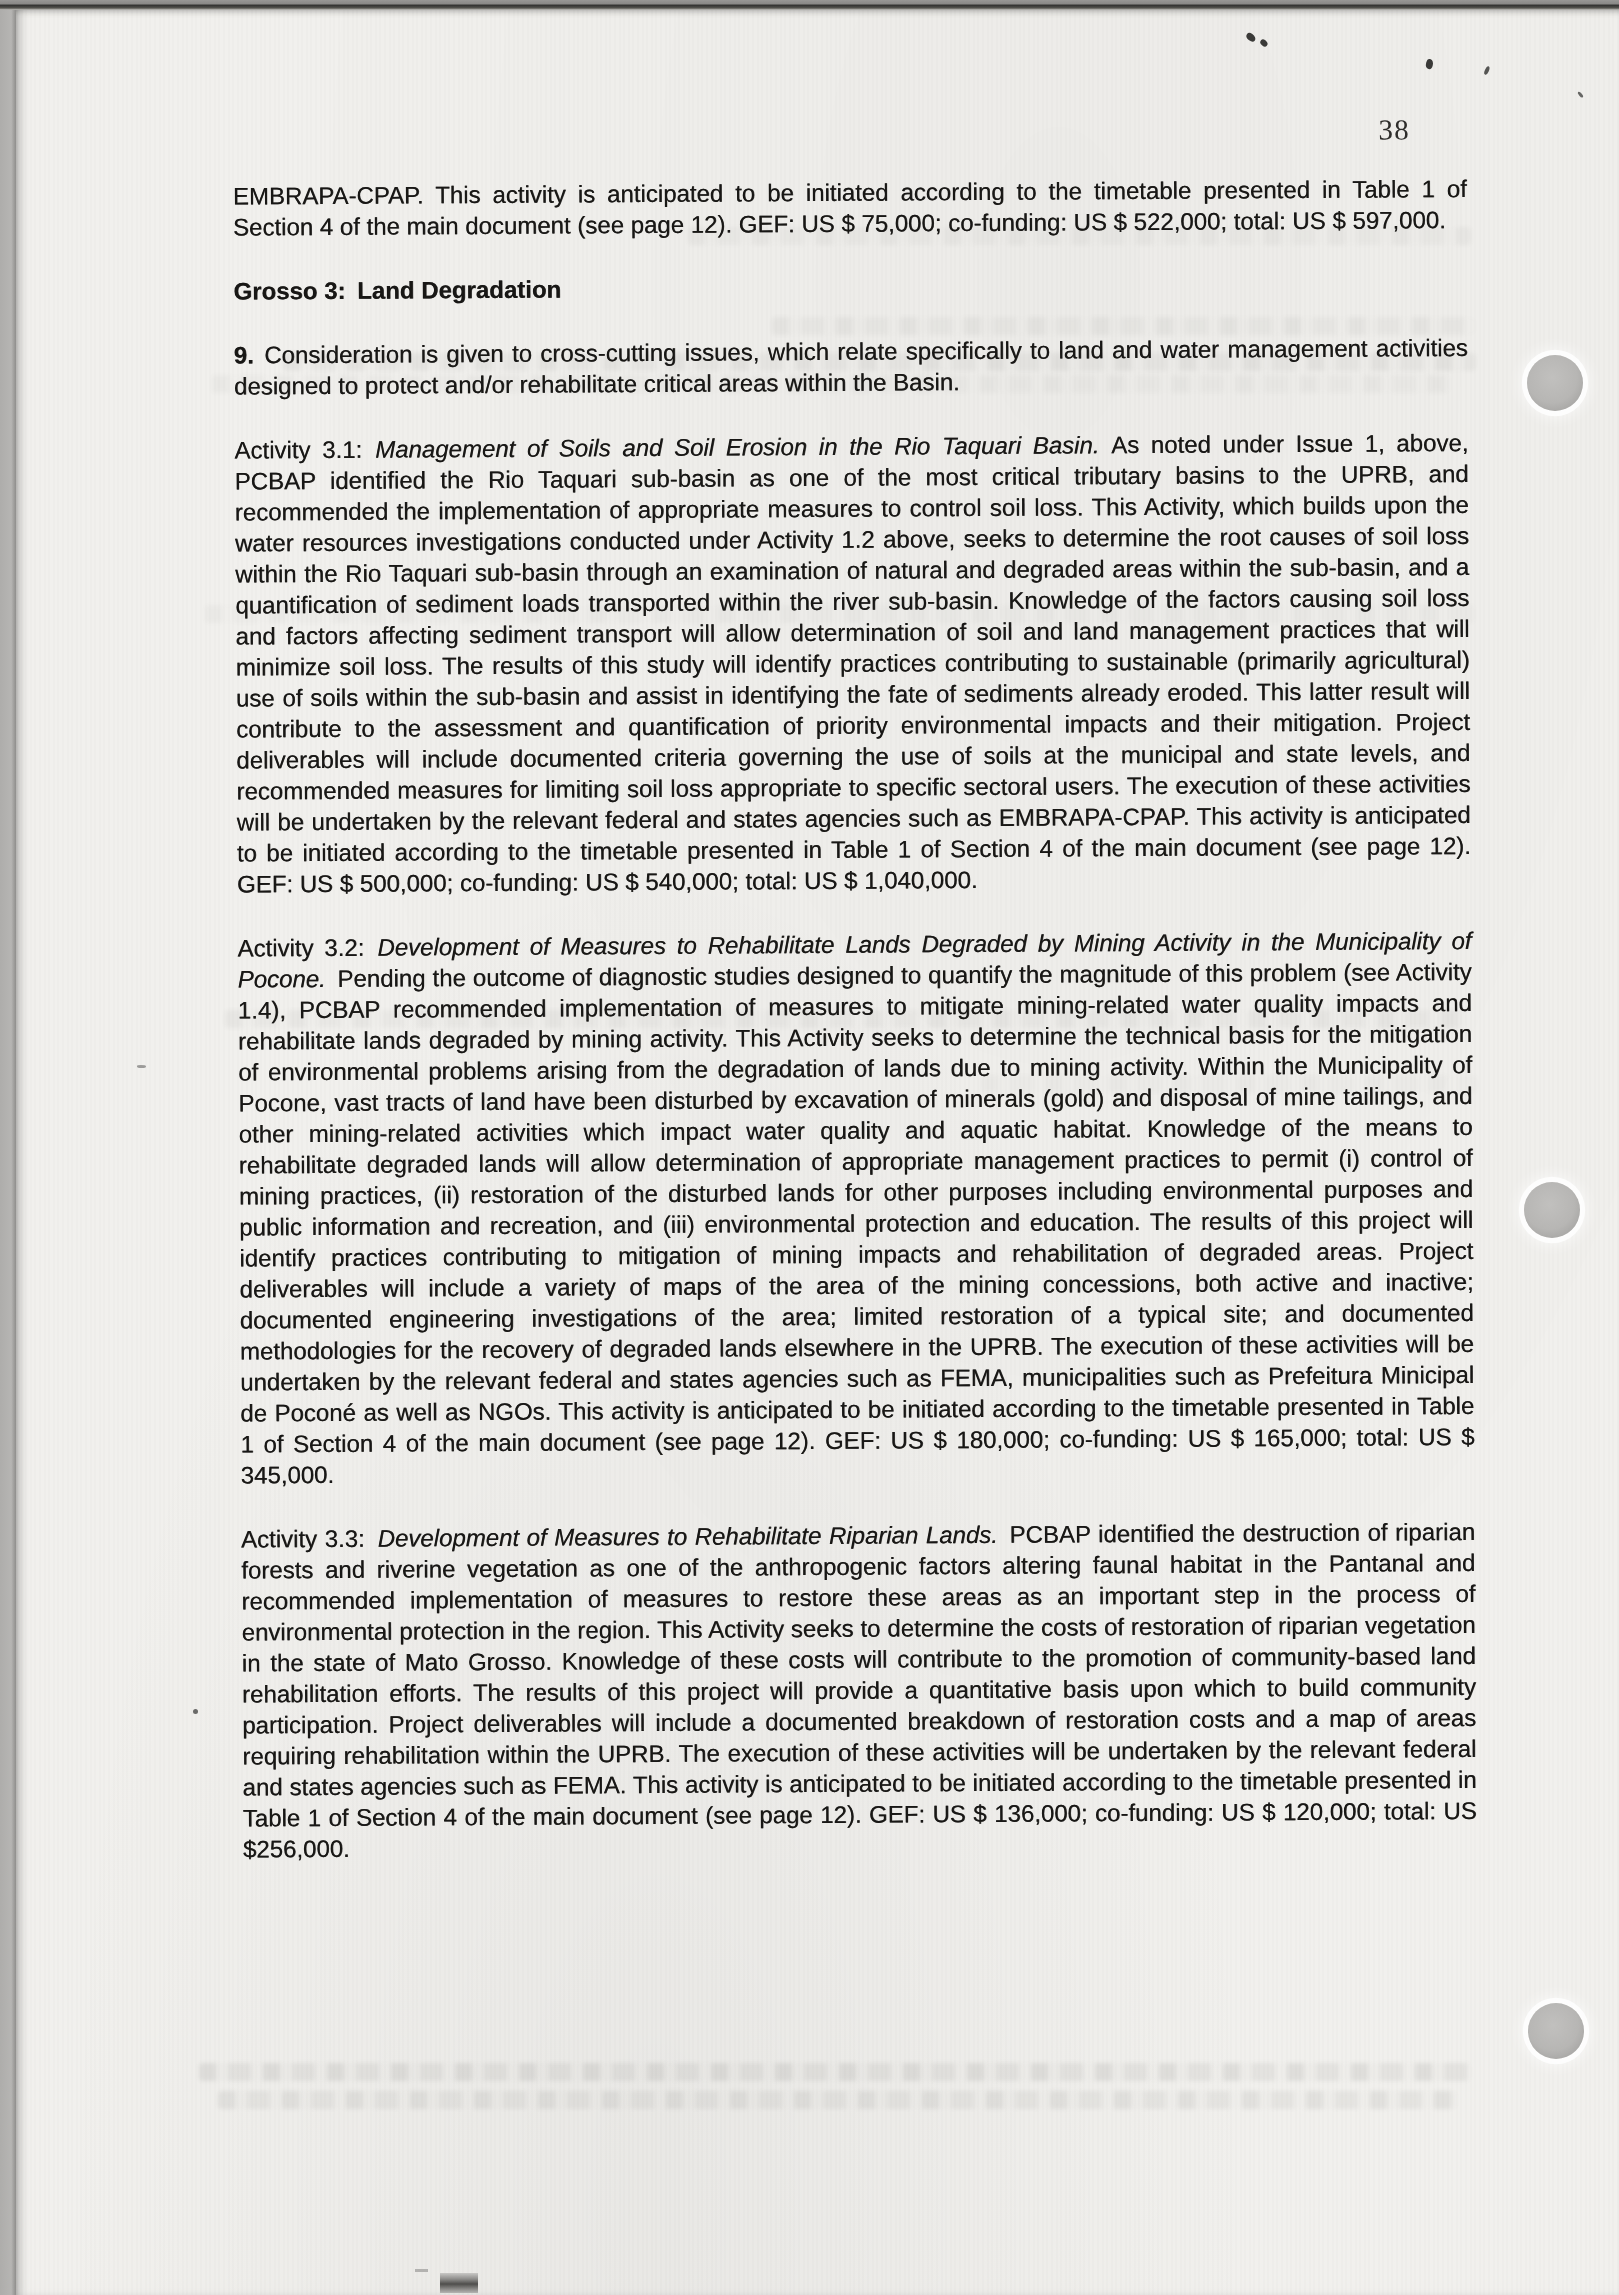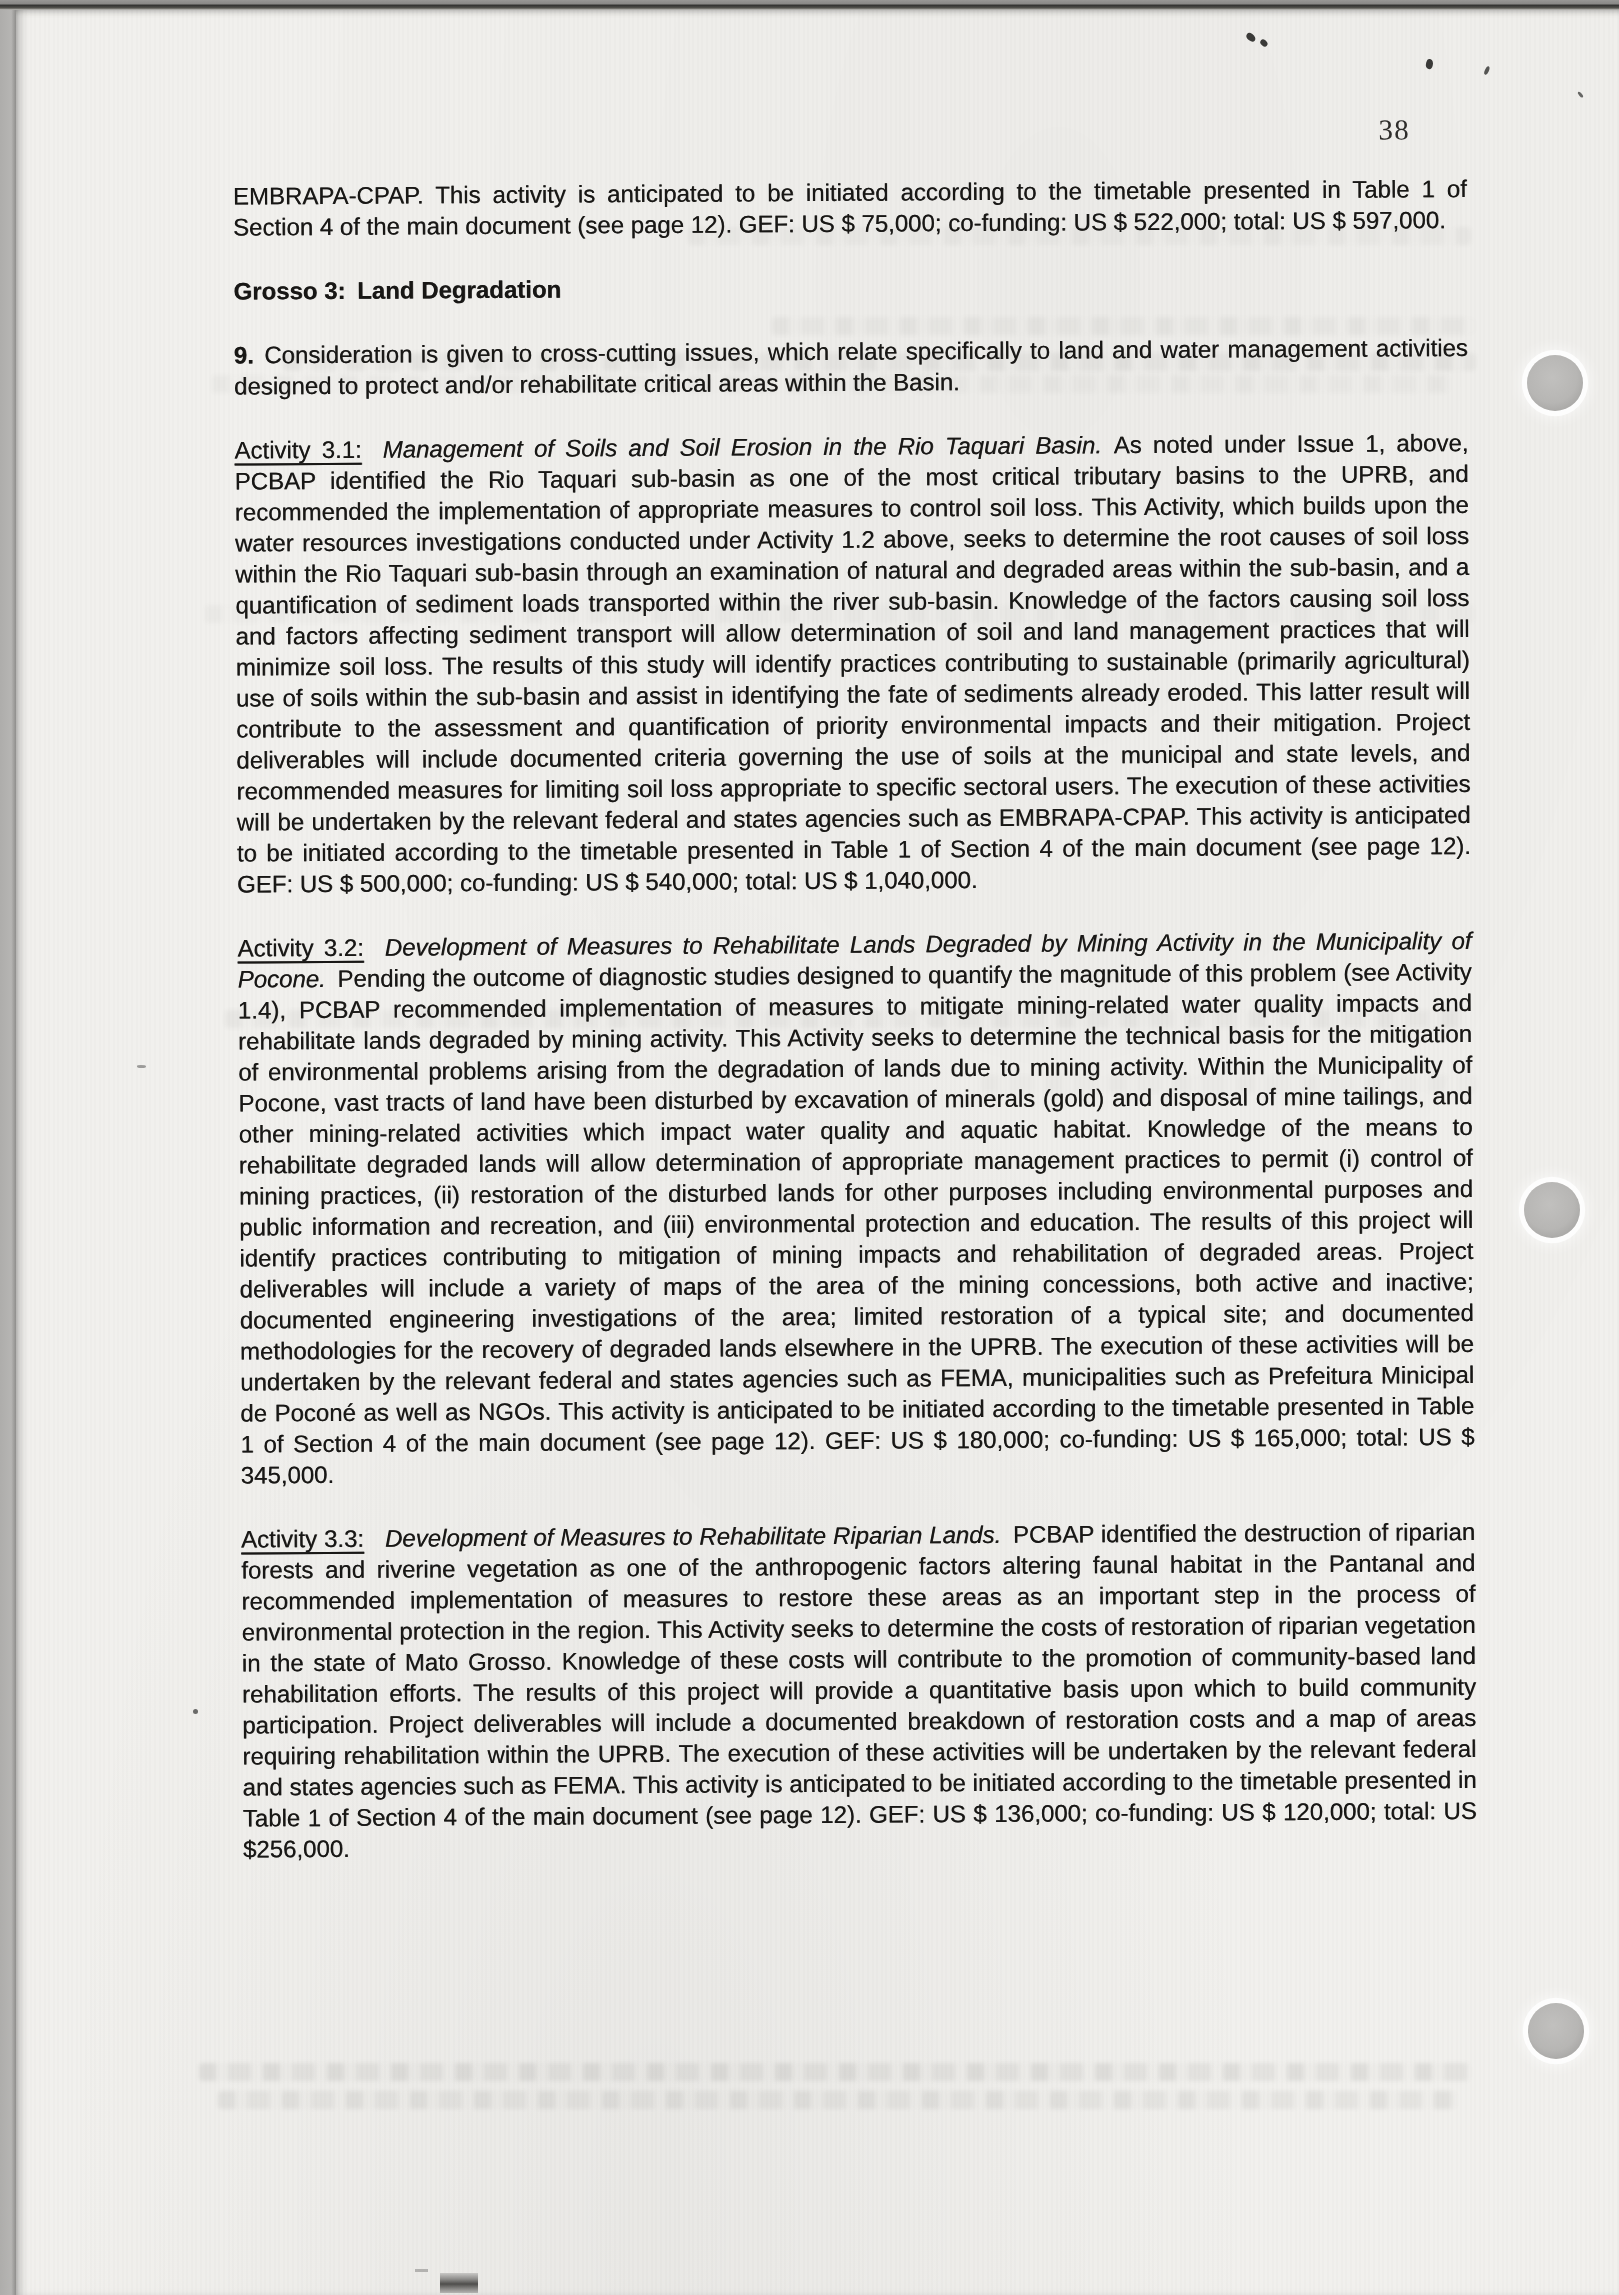--- a/index.html
+++ b/index.html
@@ -80,24 +80,23 @@
   }
   .content p { margin: 0 0 33px 0; }
   .content h3 {
     margin: 0 0 33px 0;
     font-size: 24px;
     font-weight: bold;
   }
   .heading-label { margin-right: 11.7px; }
   .num-label { font-weight: bold; margin-right: 10.4px; }
   .act-label {
-    text-decoration: underline;
     text-decoration-thickness: 2px;
     text-underline-offset: 4.6px;
-    margin-right: 21px;
+    margin-right: 13px;
   }
   .act-title { font-style: italic; margin-right: 11.7px; }
 
   
   .hole {
     position: absolute;
     width: 56px; height: 56px;
     border-radius: 50%;
     background: radial-gradient(circle at 45% 40%, #c1c0be 0%, #b7b6b4 55%, #a7a6a4 80%, #b1b0ae 100%);
     box-shadow: 0 0 0 5.2px rgba(255,255,255,0.8), 0 0 14.3px 7.8px rgba(255,255,255,0.55);

